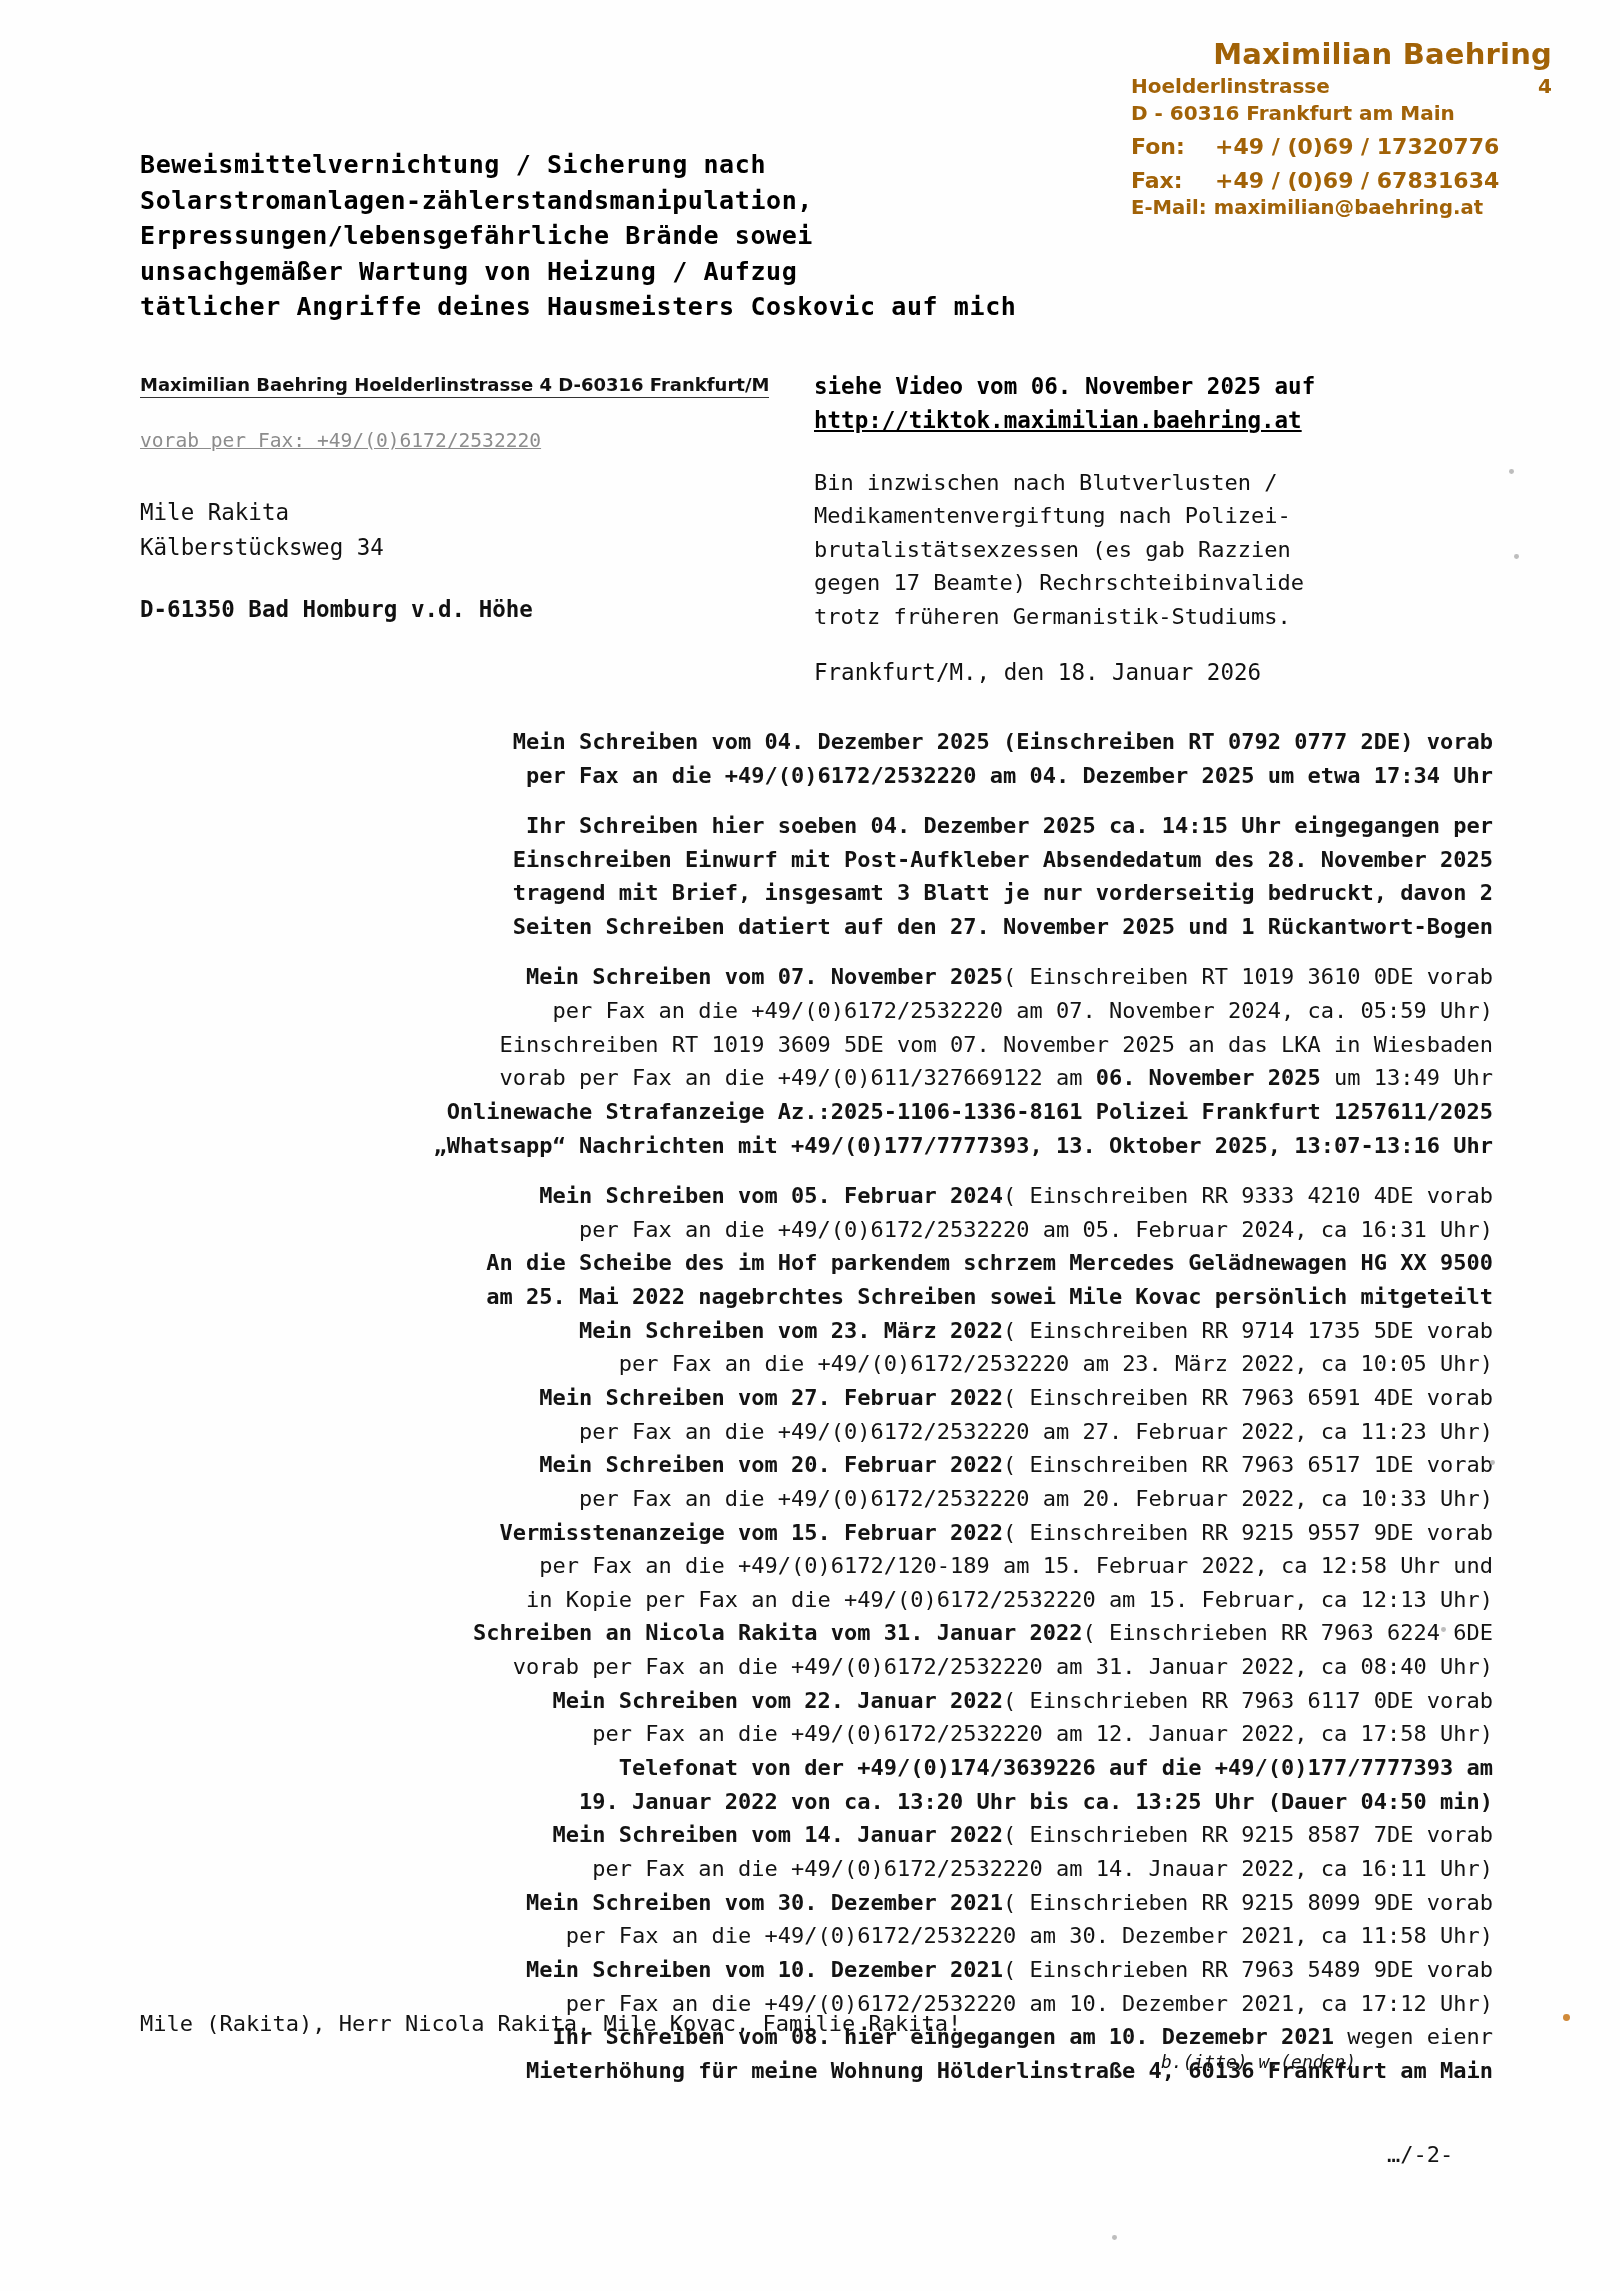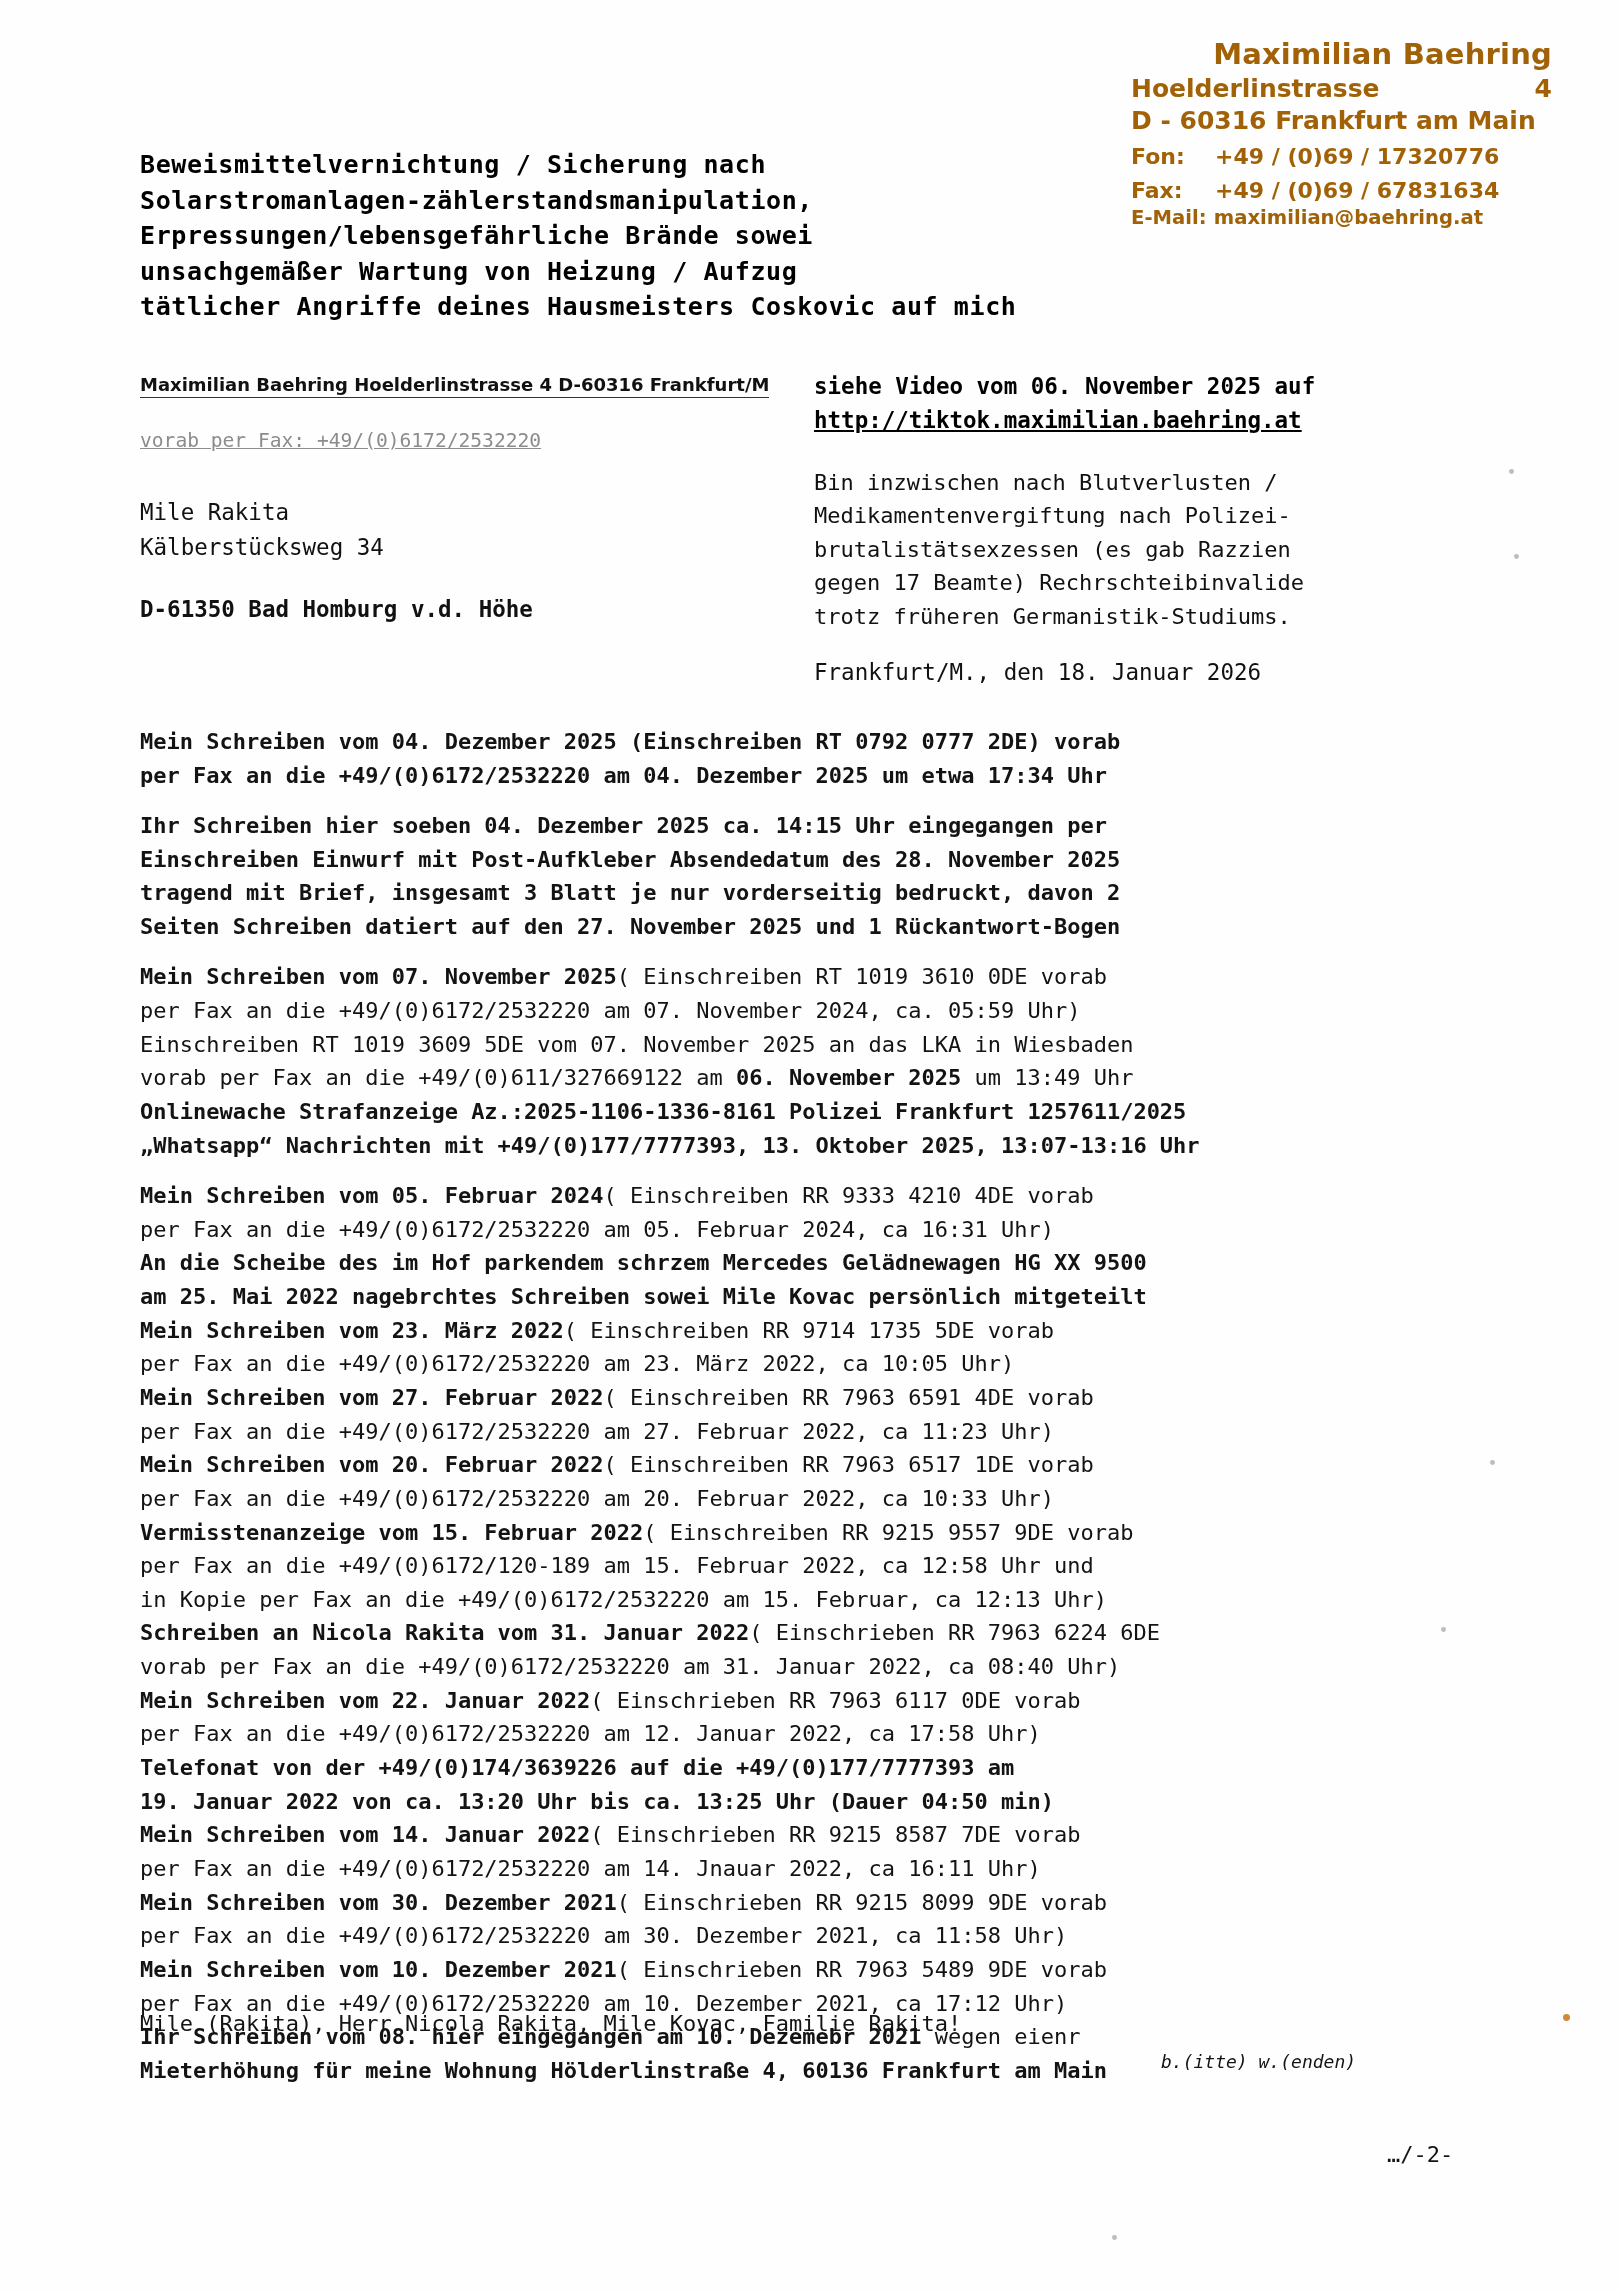--- a/index.html
+++ b/index.html
@@ -33,21 +33,21 @@
     color: #a16207;
   }
   .sender-name {
     font-size: 29px;
     font-weight: bold;
     letter-spacing: 0.2px;
     white-space: nowrap;
     text-align: right;
   }
   .sender-line {
-    font-size: 25px;
+    font-size: 20px;
     font-weight: bold;
     margin-top: 2.9px;
     display: flex;
     justify-content: space-between;
     white-space: nowrap;
     gap: 48px;
   }
   .sender-line.single { display: block; }
   .sender-kv {
     font-size: 22px;
@@ -160,21 +160,21 @@
   .body {
     position: absolute;
     left: 140px;
     top: 725px;
     width: 1353px;
     font-family: "DejaVu Sans Mono", monospace;
     font-size: 22px;
     line-height: 1.53;
     color: #131313;
   }
-  .body p { margin: 0; }
+  .body p { margin: 0; text-align: right; }
   .body .grp { margin-bottom: 16.7px; }
   .b { font-weight: bold; }
   .body p { white-space: nowrap; }
 
   .signoff {
     position: absolute;
     left: 140px;
     top: 2011px;
     font-family: "DejaVu Sans Mono", monospace;
     font-size: 22px;

